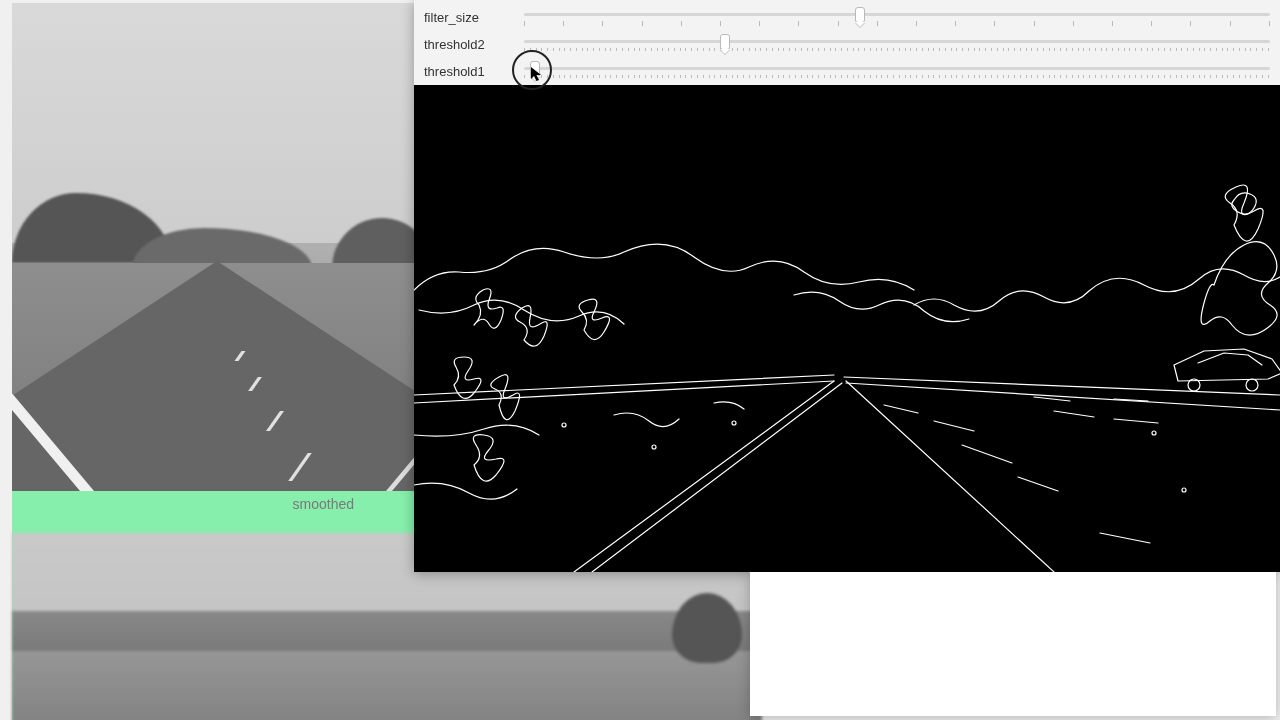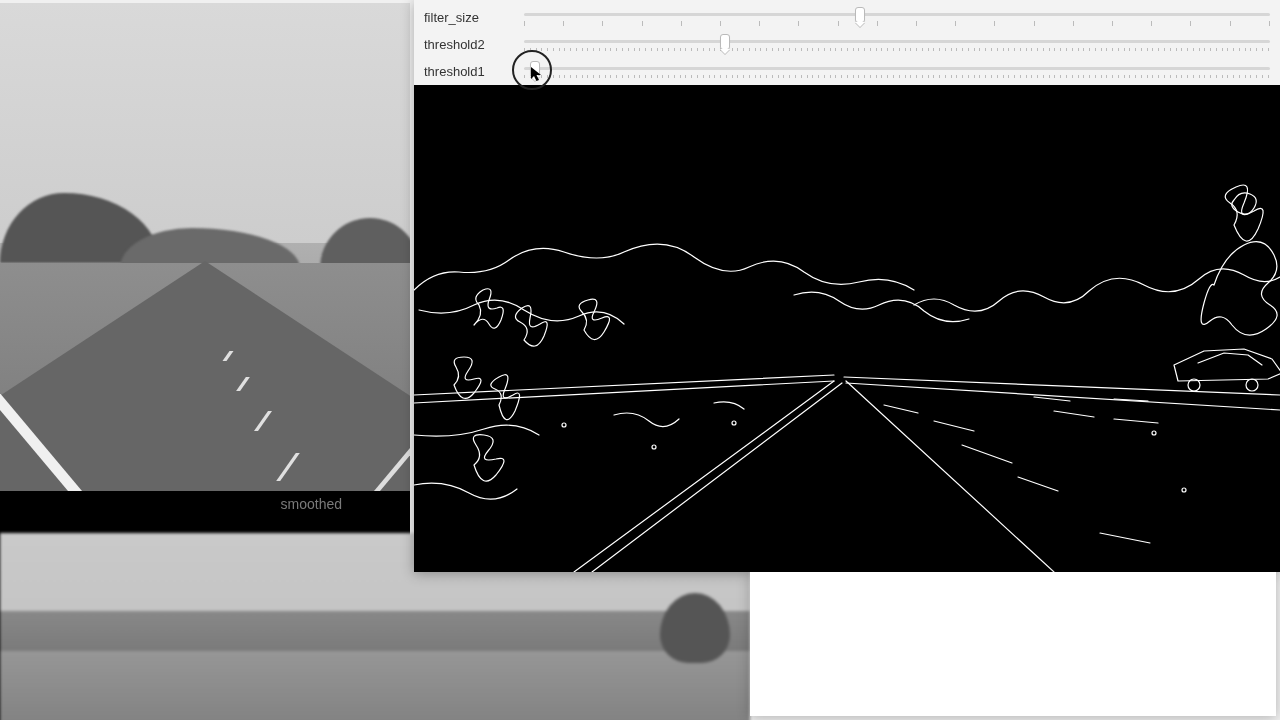--- a/index.html
+++ b/index.html
@@ -8,25 +8,25 @@
     background: #f0f0f0;
     width: 1280px;
     height: 720px;
     overflow: hidden;
     position: relative;
   }
 
   
   .left-panel {
     position: absolute;
-    left: 0;
+    left: 12px;
     top: 3px;
     width: 410px;
     height: 717px;
-    background: #000000;
+    background: #86efac;
   }
   .road-image {
     width: 100%;
     height: 488px;
     position: relative;
     overflow: hidden;
     background: linear-gradient(to bottom, #d8d8d8 0%, #cccccc 40%, #b8b8b8 40%, #838383 100%);
   }
   .road-image .sky { position:absolute; top:0; left:0; right:0; height:240px; background:linear-gradient(#d9d9d9,#cdcdcd); }
   .road-image .hills { position:absolute; top:190px; left:0; right:0; height:80px; }

